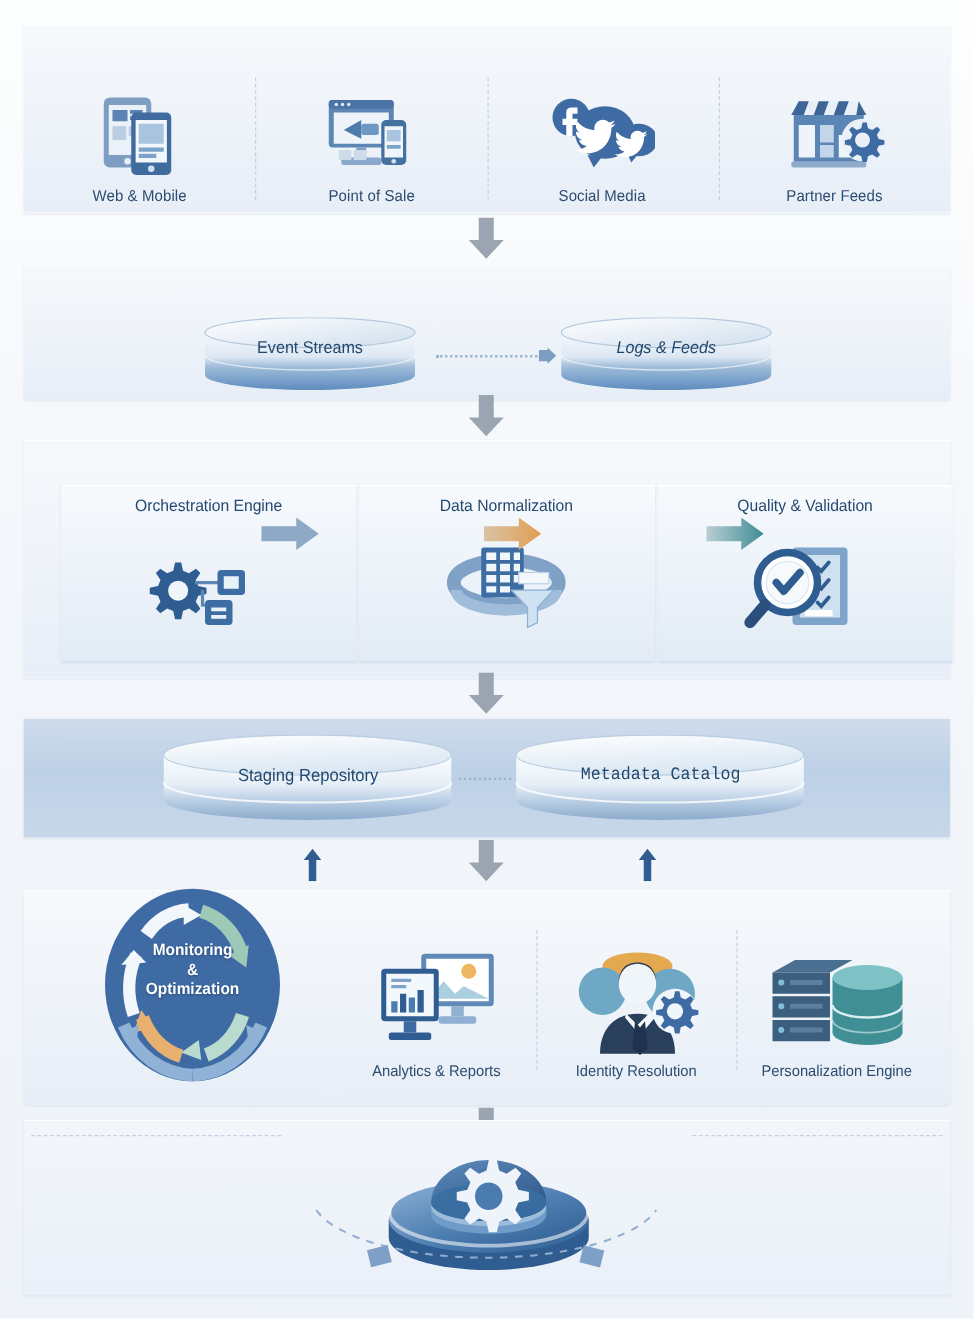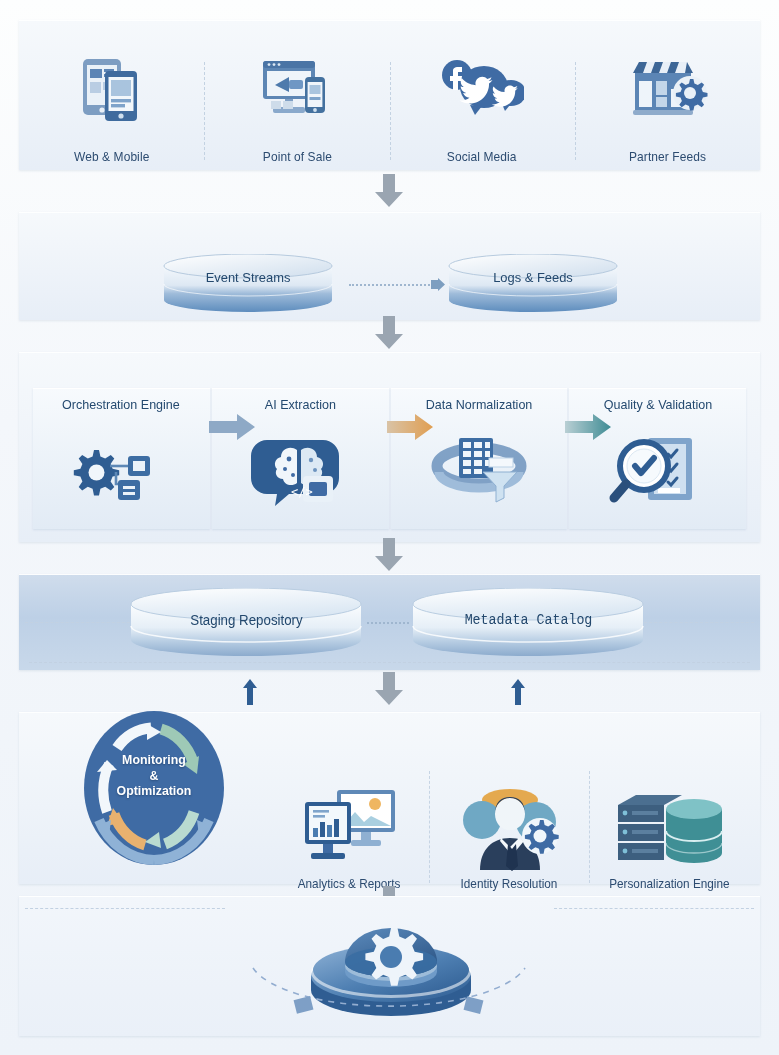--- a/index.html
+++ b/index.html
@@ -33,38 +33,38 @@
   }
   .hdr span{
     color:#ffffff;font-size:16.5px;font-weight:bold;letter-spacing:.9px;
     text-shadow:0 1px 1px rgba(30,55,90,.55);
     font-stretch:condensed;
     transform:scaleX(.94);
   }
   
   .cells{position:absolute;left:0;top:32px;width:741px;display:flex;}
   .cell{
-    flex:1;display:flex;flex-direction:column;align-items:center;justify-content:space-between;
+    flex:1;display:flex;flex-direction:column;align-items:center;justify-content:flex-end;
     position:relative;padding-bottom:6px;
   }
   .cell + .cell:before{
     content:"";position:absolute;left:0;top:10px;bottom:10px;width:0;
     border-left:1px dashed #c3d2e2;
   }
   .cell .lbl{
     color:#2c4b70;font-size:12.6px;margin-top:3px;letter-spacing:.1px;
     transform:scaleX(.95);white-space:nowrap;
   }
   .ico{height:76px;display:flex;align-items:center;justify-content:center;}
   
   .downarrow{position:absolute;width:34px;height:34px;}
   .downarrow svg{display:block}
   .uparrow{position:absolute;width:14px;height:26px;}
   
-  .pcards{position:absolute;left:14px;top:36px;width:713px;display:flex;gap:2px;}
+  .pcards{position:absolute;left:30px;top:36px;width:713px;display:flex;gap:2px;}
   .pcard{
     flex:1;height:132px;position:relative;
     background:linear-gradient(180deg,#f7fafd 0%,#eaf1f8 60%,#e2ebf5 100%);
     box-shadow:0 1px 2px rgba(110,140,175,.18), inset 0 1px 0 #ffffff;
     display:flex;flex-direction:column;align-items:center;padding-top:9px;
   }
   .pcard .ptitle{
     color:#24496f;font-size:13.2px;line-height:15px;text-align:center;
     transform:scaleX(.95);max-width:96%;
   }
@@ -218,21 +218,21 @@
         <path d="M2 30 a84 12 0 0 0 168 0" fill="none" stroke="#ffffff" stroke-opacity=".65"></path>
       </svg>
       <div style="position:absolute;left:0;top:16px;width:172px;text-align:center;color:#23486d;font-size:13.6px;transform:scaleX(.95);">Event Streams</div>
     </div>
 
     <div class="dashdot" style="left:330px;top:72px;width:84px;"></div>
     <svg style="position:absolute;left:412px;top:66px;" width="14" height="13" viewBox="0 0 14 13">
         <path d="M0 2 h7 V0 l7 6.5 -7 6.5 V11 H0z" fill="#7d9ec0"></path>
       </svg>
 
-    <div class="cyl" style="left:428px;top:42px;">
+    <div class="cyl" style="left:428px;top:42px;font-style:italic;">
       <svg width="172" height="58" viewBox="0 0 172 58">
         <path d="M2 12 v34 a84 12 0 0 0 168 0 V12z" fill="url(#cylA)"></path>
         <ellipse cx="86" cy="12" rx="84" ry="12" fill="url(#capA)" stroke="#b6cade"></ellipse>
         <path d="M2 30 a84 12 0 0 0 168 0" fill="none" stroke="#ffffff" stroke-opacity=".65"></path>
       </svg>
       <div style="position:absolute;left:0;top:16px;width:172px;text-align:center;color:#23486d;font-size:13.6px;transform:scaleX(.95);">Logs &amp; Feeds</div>
     </div>
   </div>
 
   <div class="downarrow" style="left:372px;top:316px;">
@@ -256,38 +256,20 @@
             <path d="M58 50 H50 V38" stroke="#5d88b6" stroke-width="2.6" fill="none"></path>
             <rect x="62" y="22" width="22" height="20" rx="3" fill="#3d6da3"></rect>
             <rect x="67" y="27" width="12" height="10" fill="#eaf2f9"></rect>
             <rect x="52" y="46" width="22" height="20" rx="3" fill="#3d6da3"></rect>
             <rect x="57" y="52" width="12" height="3" fill="#eaf2f9"></rect>
             <rect x="57" y="58" width="12" height="3" fill="#eaf2f9"></rect>
           </svg>
         </div>
       </div>
 
-      <div class="pcard">
-        <div class="ptitle">AI Extraction</div>
-        <div class="pico">
-          <svg width="110" height="78" viewBox="0 0 110 78">
-            <path d="M22 8 h56 a16 16 0 0 1 16 16 v22 a16 16 0 0 1 -16 16 H44 l-14 12 2-12 h-10 a16 16 0 0 1 -16-16 V24 a16 16 0 0 1 16-16z" fill="#2f5d92"></path>
-            <path d="M52 18 c-7-5-16-1-16 7 -6 1-8 8-4 12 -3 4 0 10 6 10 1 6 9 8 14 4z" fill="#f0f6fb"></path>
-            <path d="M56 18 c7-5 16-1 16 7 6 1 8 8 4 12 3 4 0 10-6 10 -1 6-9 8-14 4z" fill="#dce9f4"></path>
-            <circle cx="44" cy="27" r="2.4" fill="#3f6ba4"></circle>
-              <circle cx="40" cy="37" r="2" fill="#3f6ba4"></circle>
-            <circle cx="48" cy="43" r="2" fill="#3f6ba4"></circle>
-            <circle cx="66" cy="28" r="2.2" fill="#6d94bf"></circle>
-              <circle cx="70" cy="38" r="2" fill="#6d94bf"></circle>
-            <rect x="58" y="44" width="30" height="26" rx="4" fill="#e9f1f8"></rect>
-            <rect x="64" y="50" width="18" height="14" rx="2" fill="#3f6ba4"></rect>
-            <text x="46" y="64" font-family="monospace" font-size="12" fill="#ffffff">&lt;/&gt;</text>
-          </svg>
-        </div>
-      </div>
 
       <div class="pcard">
         <div class="ptitle">Data Normalization</div>
         <div class="pico">
           <svg width="112" height="78" viewBox="0 0 112 78">
             <path d="M14 34 a42 18 0 1 0 84 0 a42 18 0 1 0 -84 0" fill="none" stroke="#6d93bd" stroke-width="11" stroke-opacity=".85"></path>
             <path d="M16 40 a40 16 0 0 0 80 0" fill="none" stroke="#9fbcda" stroke-width="9"></path>
             <rect x="36" y="6" width="34" height="40" rx="2" fill="#3d6da3"></rect>
             <g fill="#f0f6fb">
               <rect x="40" y="10" width="8" height="6"></rect>
@@ -407,21 +389,21 @@
   <svg class="uparrow" style="left:243px;top:679px;" width="14" height="26" viewBox="0 0 14 26">
     <path d="M7 0 L14 9 H10 V26 H4 V9 H0z" fill="#2f5d92"></path>
   </svg>
   <svg class="uparrow" style="left:511px;top:679px;" width="14" height="26" viewBox="0 0 14 26">
     <path d="M7 0 L14 9 H10 V26 H4 V9 H0z" fill="#2f5d92"></path>
   </svg>
 
   <div class="band" style="top:712px;height:172px;">
     <div class="band-bg"></div>
 
-    <div class="ocells" style="left:250px;top:24px;width:480px;height:128px;margin-top:27px;">
+    <div class="ocells" style="left:250px;top:24px;width:480px;height:128px;">
 
       <div class="ocell">
         <div class="ico" style="height:92px;">
           <svg width="104" height="86" viewBox="0 0 104 86">
             <rect x="40" y="4" width="58" height="42" rx="3" fill="#5f89b7"></rect>
             <rect x="44" y="8" width="50" height="34" fill="#ffffff"></rect>
             <circle cx="78" cy="18" r="6" fill="#efb661"></circle>
             <path d="M46 40 l12-14 9 10 7-6 20 10z" fill="#a9cfe0"></path>
             <rect x="8" y="16" width="46" height="42" rx="3" fill="#2f5d92"></rect>
             <rect x="12" y="20" width="38" height="34" fill="#f3f8fc"></rect>

